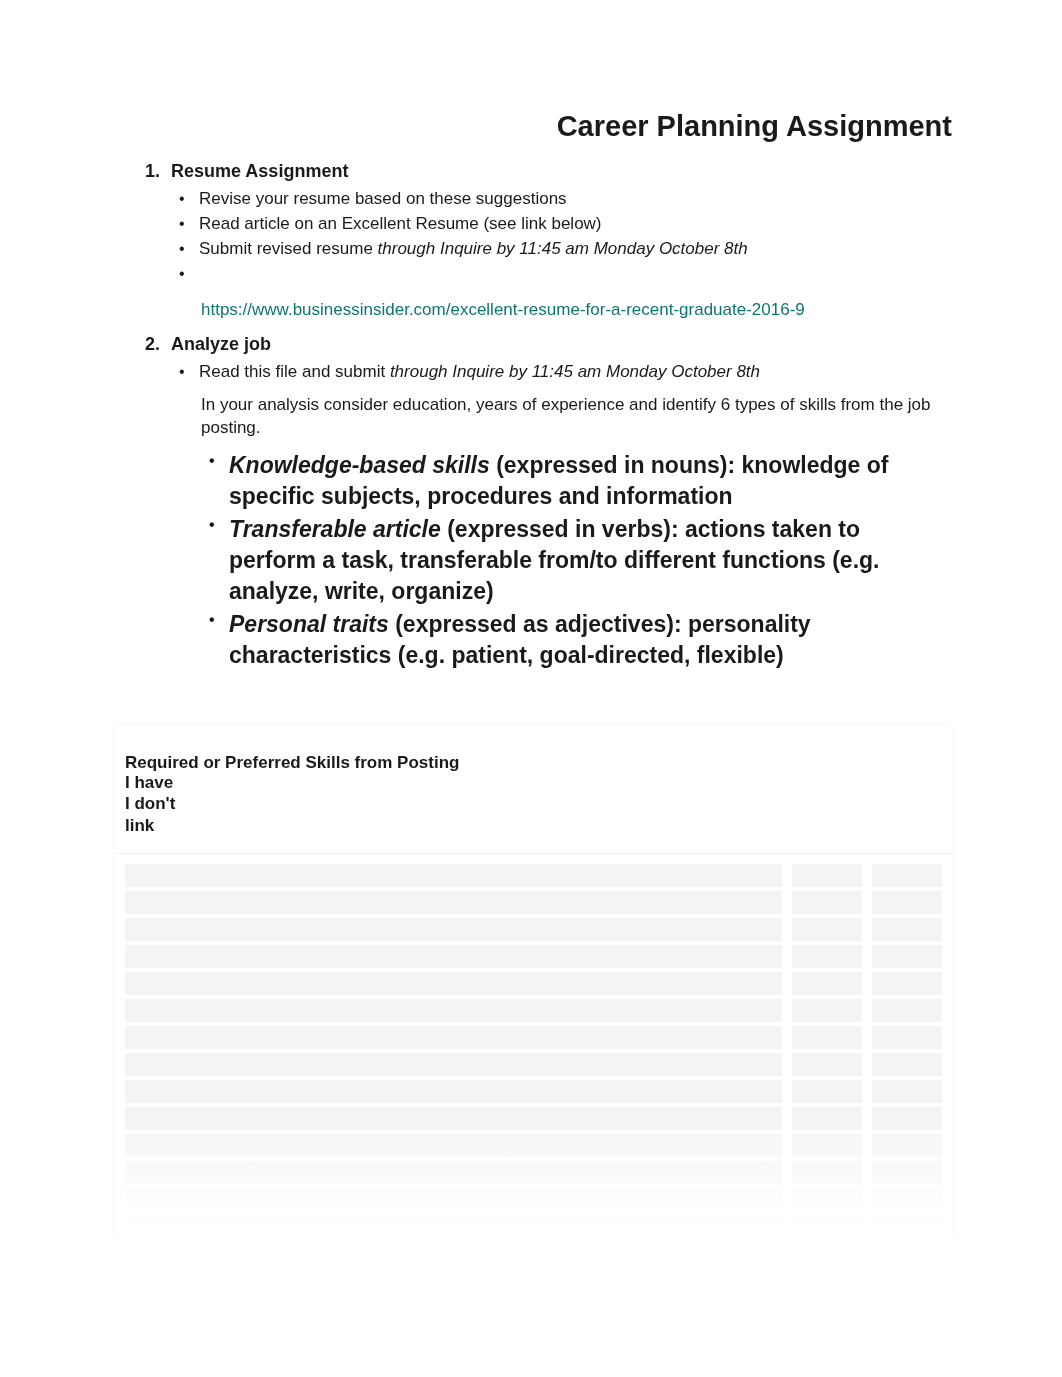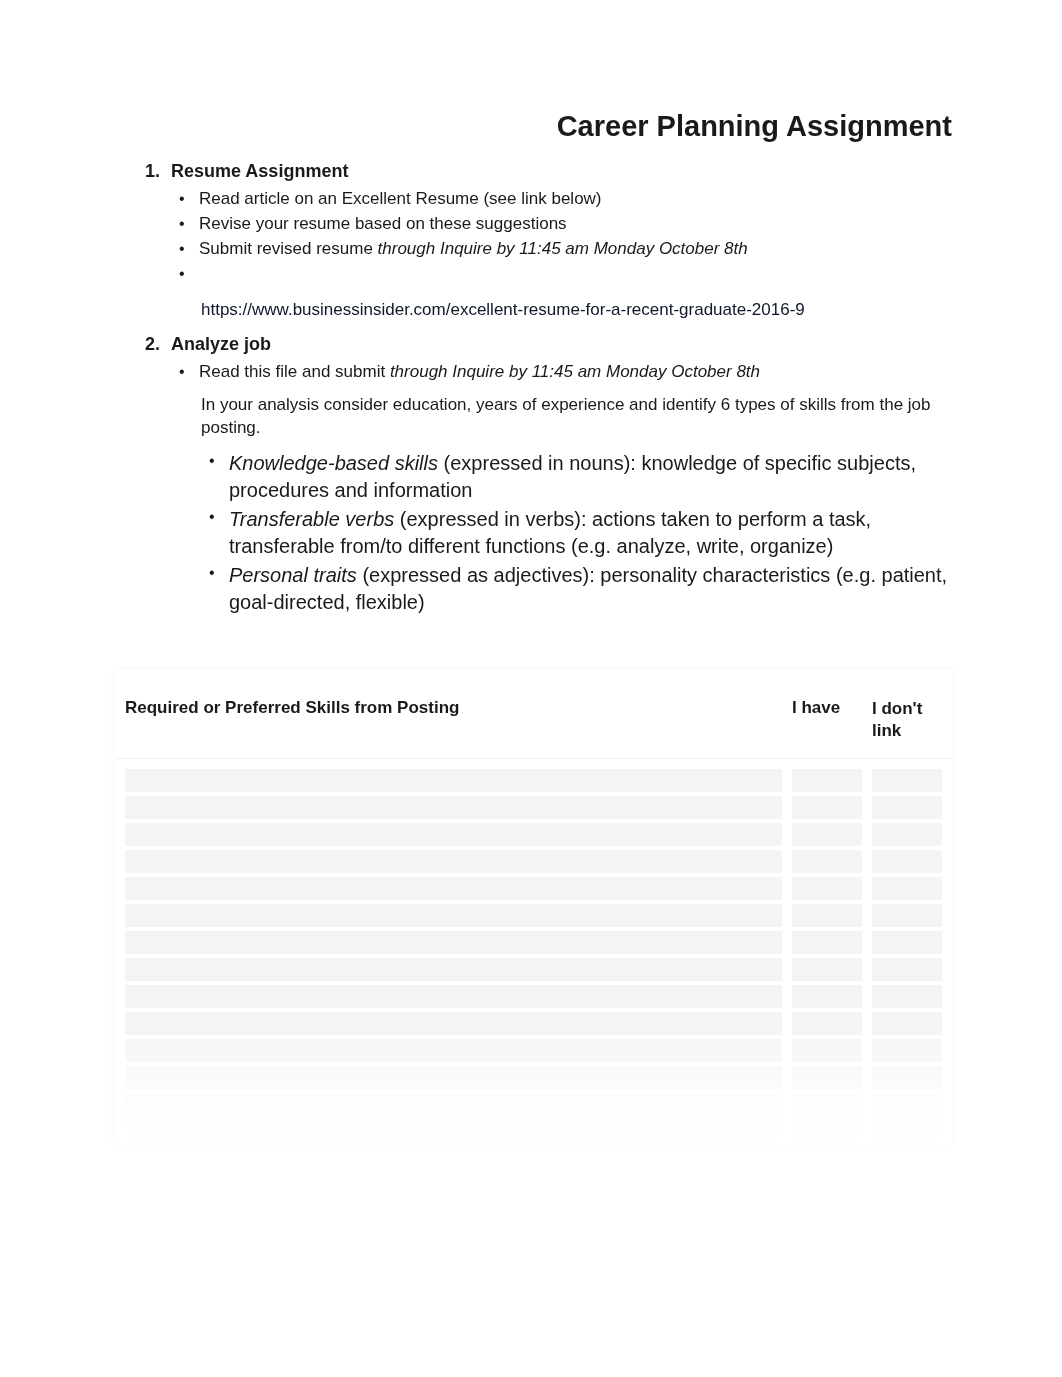--- a/index.html
+++ b/index.html
@@ -57,59 +57,61 @@
       top: 0;
       font-size: 16px;
     }
     .sub-bullets li.empty-bullet::before {
       content: "•";
     }
     .italic {
       font-style: italic;
     }
     .link {
-      color: #0f172a;
+      color: #0f766e;
       text-decoration: none;
       font-size: 17px;
       display: block;
       margin: 14px 0 12px 56px;
     }
     .para {
       font-size: 17px;
       line-height: 1.35;
       margin: 10px 0 10px 56px;
     }
     .skill-bullets {
       list-style: none;
       padding-left: 56px;
       margin-top: 8px;
     }
     .skill-bullets li {
       position: relative;
       padding-left: 28px;
-      font-size: 20px;
+      font-size: 23px;
       line-height: 1.35;
       margin-bottom: 2px;
+      font-weight: bold;
     }
     .skill-bullets li::before {
       content: "•";
       position: absolute;
       left: 8px;
       top: 0;
       font-size: 16px;
     }
     .table-wrap {
       margin-top: 54px;
       background: #ffffff;
       position: relative;
     }
     .table-header {
       display: flex;
       padding: 28px 10px 16px 10px;
       border-bottom: 1px solid rgba(0,0,0,0.06);
+      flex-direction: column;
     }
     .th-skills {
       flex: 1;
       font-weight: 700;
       font-size: 17px;
     }
     .th-have {
       width: 70px;
       font-weight: 700;
       font-size: 17px;
@@ -164,22 +166,22 @@
 <h1 class="title">Career Planning Assignment</h1>
 
 <ol class="numbered-list">
 
   <li class="numbered-item">
     <div class="num-row">
       <span class="num">1.</span>
       <span>Resume Assignment</span>
     </div>
     <ul class="sub-bullets">
+      <li>Revise your resume based on these suggestions</li>
       <li>Read article on an Excellent Resume (see link below)</li>
-      <li>Revise your resume based on these suggestions</li>
       <li>
         <span>Submit revised resume </span><span class="italic">through Inquire by 11:45 am Monday October 8th</span>
       </li>
       <li class="empty-bullet">&nbsp;</li>
     </ul>
     <a class="link">https://www.businessinsider.com/excellent-resume-for-a-recent-graduate-2016-9</a>
   </li>
 
   <li class="numbered-item">
     <div class="num-row">
@@ -190,21 +192,21 @@
       <li>
         <span>Read this file and submit </span><span class="italic">through Inquire by 11:45 am Monday October 8th</span>
       </li>
     </ul>
     <p class="para">In your analysis consider education, years of experience and identify 6 types of skills from the job posting.</p>
     <ul class="skill-bullets">
       <li>
         <span class="italic">Knowledge-based skills</span><span> (expressed in nouns): knowledge of specific subjects, procedures and information</span>
       </li>
       <li>
-        <span class="italic">Transferable verbs</span><span> (expressed in verbs): actions taken to perform a task, transferable from/to different functions (e.g. analyze, write, organize)</span>
+        <span class="italic">Transferable article</span><span> (expressed in verbs): actions taken to perform a task, transferable from/to different functions (e.g. analyze, write, organize)</span>
       </li>
       <li>
         <span class="italic">Personal traits</span><span> (expressed as adjectives): personality characteristics (e.g. patient, goal-directed, flexible)</span>
       </li>
     </ul>
   </li>
 
 </ol>
 
 <div class="table-wrap shadow-top">

